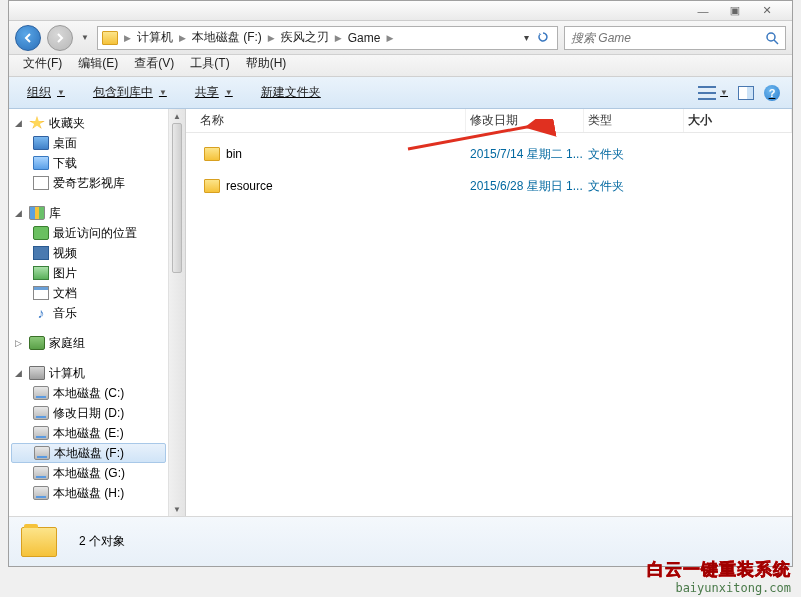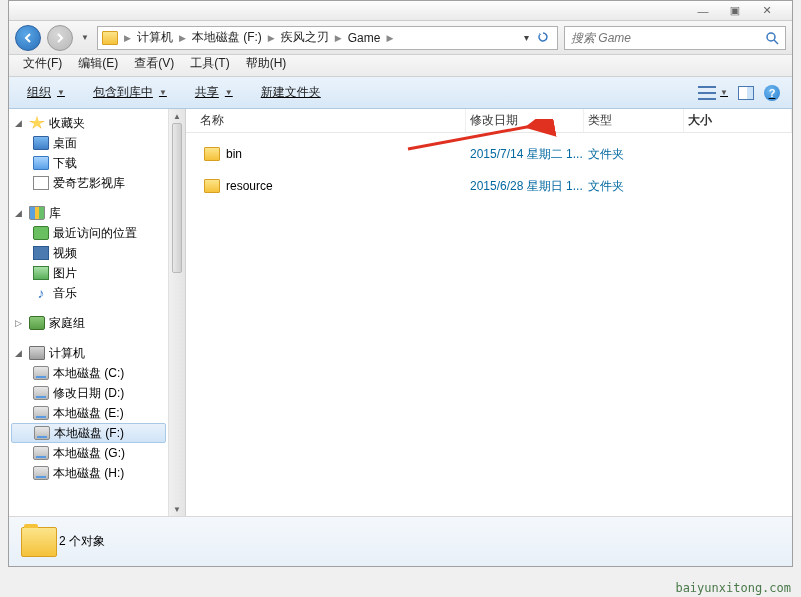--- a/index.html
+++ b/index.html
@@ -54,21 +54,21 @@
 .ico-drive::after { content: ""; position: absolute; bottom: 1px; left: 2px; right: 2px; height: 2px; background: #5a9ae0; }
 .tsep { height: 10px; }
 .content { flex: 1; background: #fff; display: flex; flex-direction: column; position: relative; }
 .colhead { height: 24px; border-bottom: 1px solid #e8e8e8; display: flex; align-items: center; font-size: 12px; color: #333; padding-left: 10px; justify-content: flex-end; }
 .colhead > div { border-right: 1px solid #f0f0f0; height: 100%; display: flex; align-items: center; padding-left: 4px; }
 .c-name { width: 270px; } .c-date { width: 118px; } .c-type { width: 100px; } .c-size { flex: 1; font-weight: bold; }
 .filerow { height: 22px; display: flex; align-items: center; font-size: 12px; padding-left: 10px; margin-top: 10px; }
 .filerow .c-name { display: flex; align-items: center; gap: 6px; padding-left: 8px; }
 .filerow .c-date, .filerow .c-type { color: #0369a1; padding-left: 4px; }
 .arrow-annot { position: absolute; top: 10px; left: 212px; pointer-events: none; }
-.statusbar { height: 50px; border-top: 1px solid #d8d8d8; background: linear-gradient(#f4f8fc,#e8f0f8); display: flex; align-items: center; padding: 0 12px; font-size: 12px; gap: 2px; }
+.statusbar { height: 50px; border-top: 1px solid #d8d8d8; background: linear-gradient(#f4f8fc,#e8f0f8); display: flex; align-items: center; padding: 0 12px; font-size: 12px; gap: 22px; }
 .status-folder { width: 36px; height: 30px; background: linear-gradient(#fce48a,#f5c23a); border: 1px solid #d8a020; border-radius: 2px; position: relative; }
 .status-folder::before { content: ""; position: absolute; top: -4px; left: 2px; width: 14px; height: 4px; background: #f5c23a; border-radius: 2px 2px 0 0; }
 .watermark { position: absolute; right: 10px; bottom: 2px; text-align: right; font-family: "SimSun", serif; }
 .wm-top { font-size: 17px; font-weight: bold; letter-spacing: 1px; background: linear-gradient(#ff5a5a,#d01010); -webkit-background-clip: text; background-clip: text; color: transparent; -webkit-text-stroke: 0.5px #a00000; }
 .wm-bot { font-size: 12px; color: #4a7a4a; font-family: monospace; }
 </style>
 </head>
 <body>
 
 <div class="window">
@@ -188,20 +188,24 @@
         </div>
       <div class="tnode child">
           <div class="ticon ico-video"></div>
           <span>视频</span>
         </div>
       <div class="tnode child">
           <div class="ticon ico-pic"></div>
           <span>图片</span>
         </div>
       <div class="tnode child">
+          <div class="ticon ico-doc"></div>
+          <span>文档</span>
+        </div>
+      <div class="tnode child">
           <div class="ticon ico-music">♪</div>
           <span>音乐</span>
         </div>
       <div class="tsep"></div>
       <div class="tnode">
           <span class="tglyph">▷</span>
           <div class="ticon ico-home"></div>
           <span>家庭组</span>
         </div>
       <div class="tsep"></div>
@@ -277,14 +281,15 @@
     </div>
   </div>
 
   <div class="statusbar">
     <div class="status-folder"></div>
     <span>2 个对象</span>
   </div>
 </div>
 
 <div class="watermark">
+  <div class="wm-top">白云一键重装系统</div>
   <div class="wm-bot">baiyunxitong.com</div>
 </div>
 
 </body></html>

